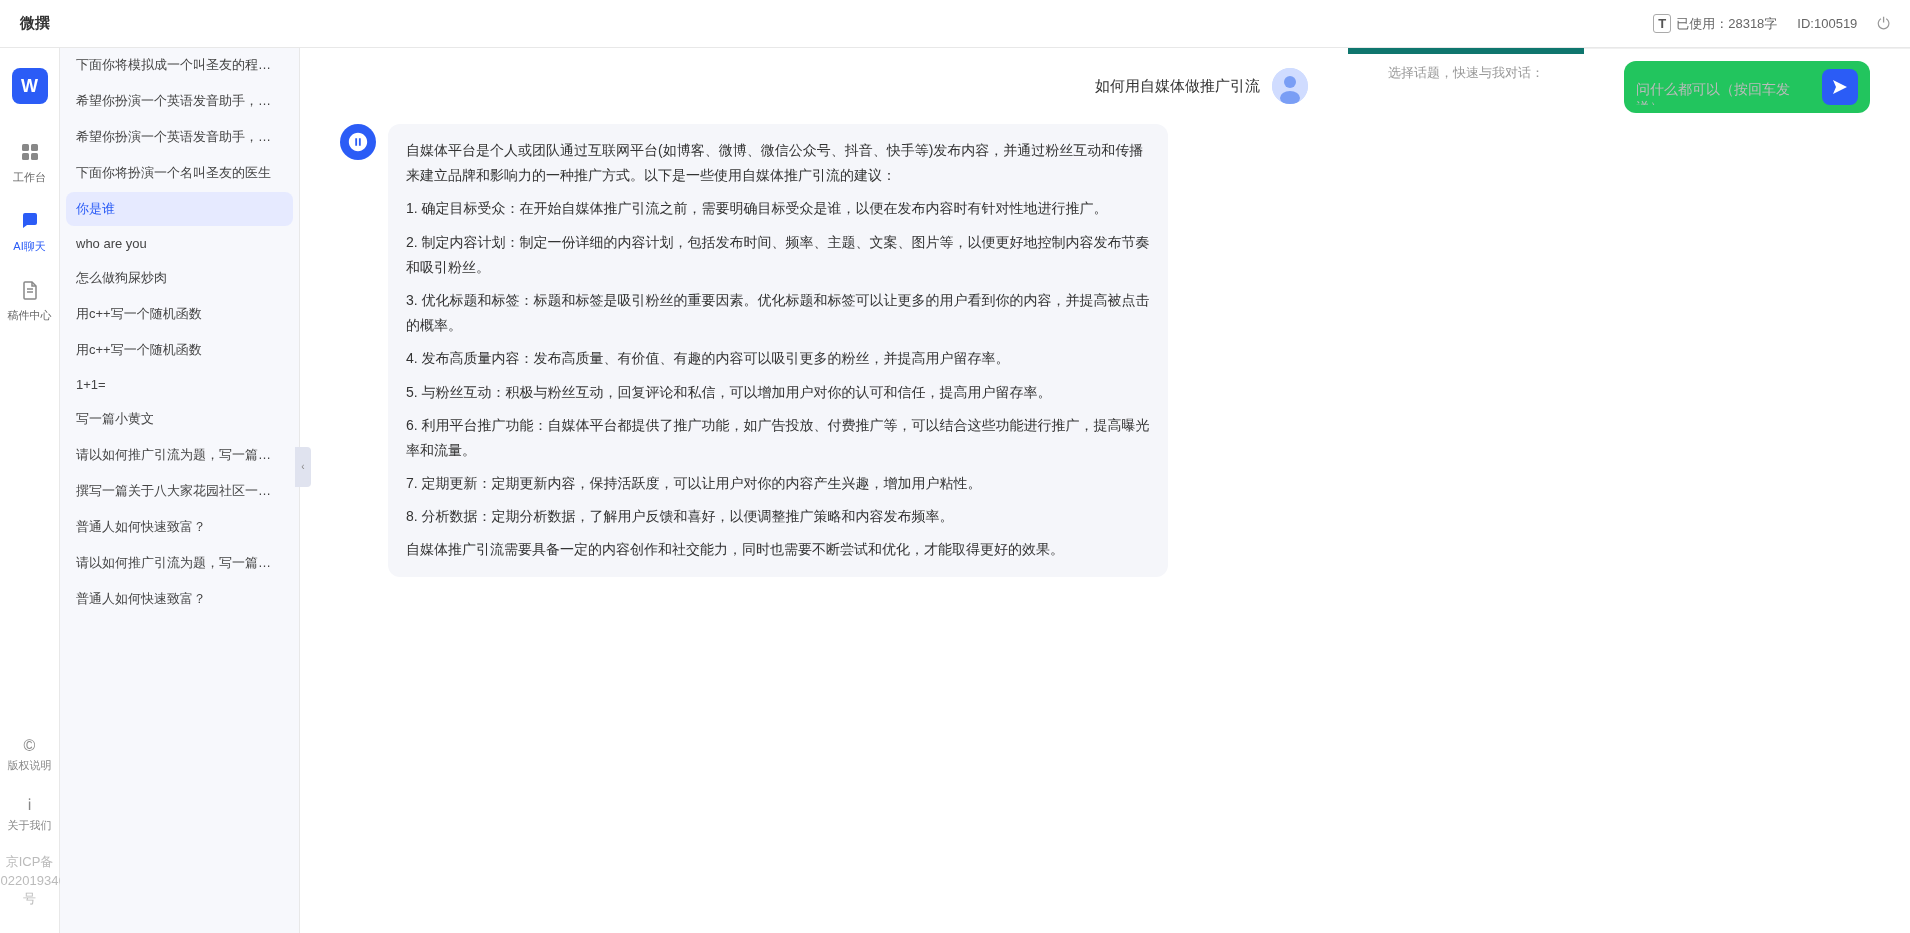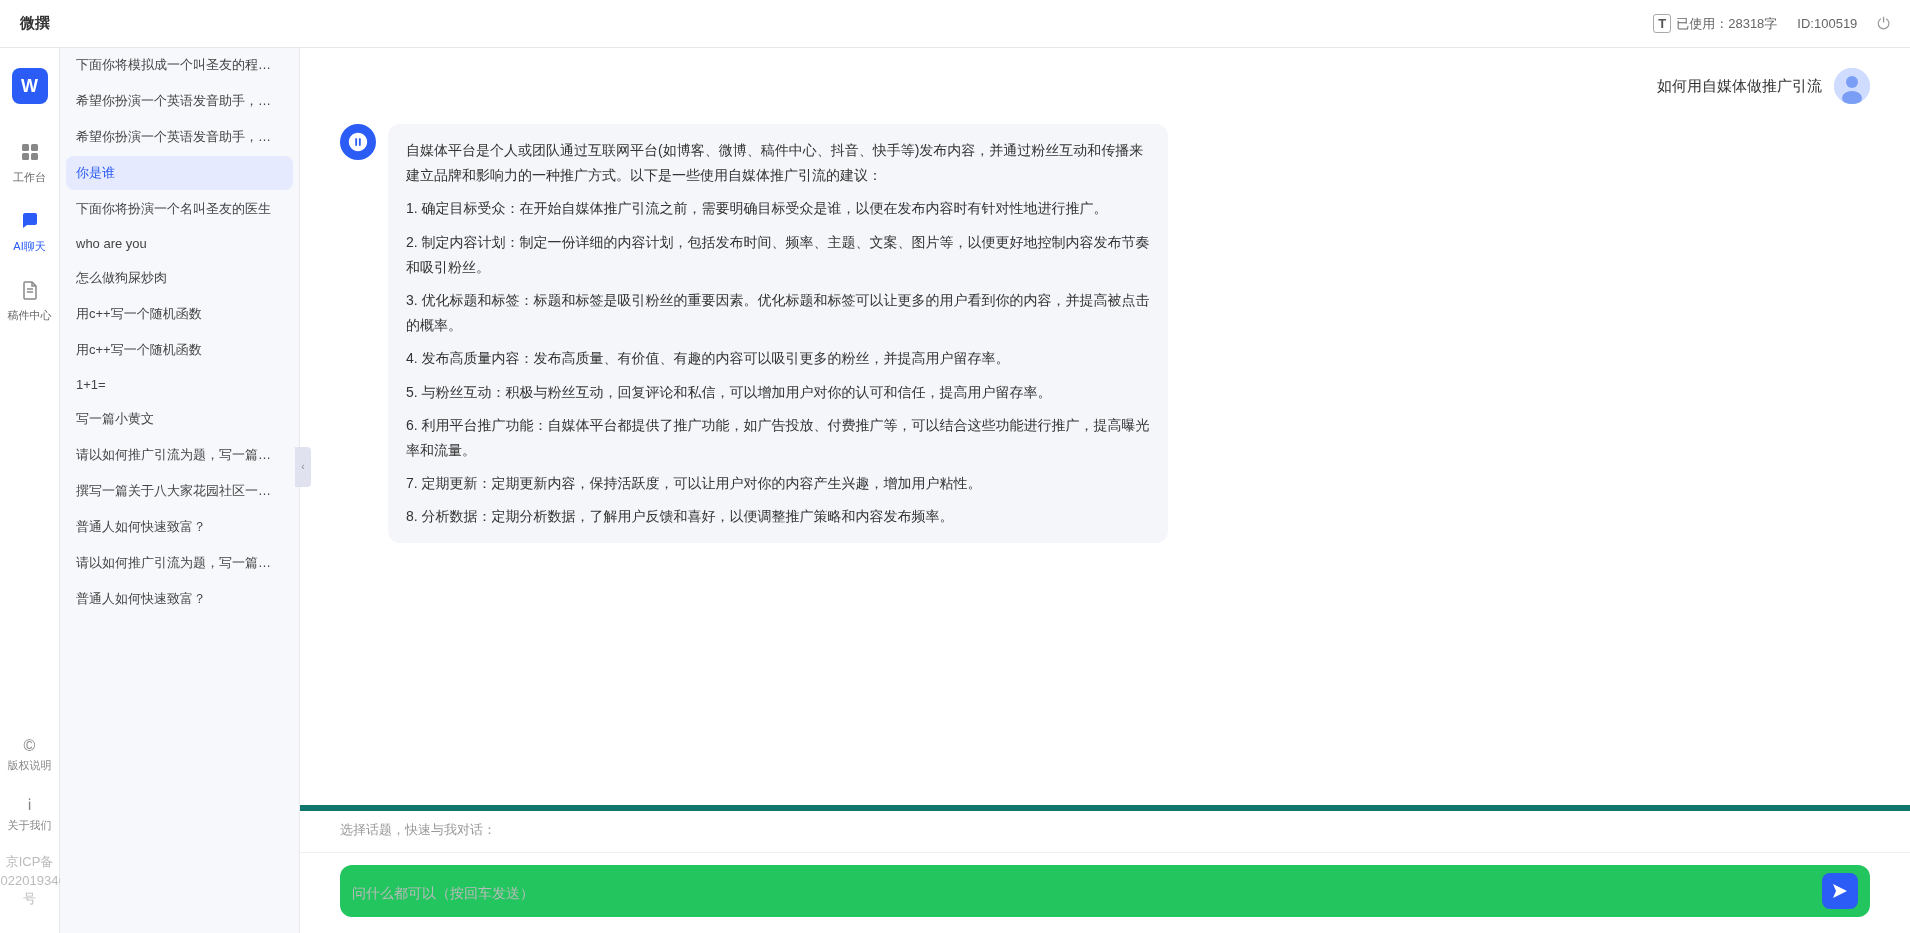--- a/index.html
+++ b/index.html
@@ -176,21 +176,20 @@
       cursor: pointer;
       z-index: 10;
       color: #888;
       font-size: 10px;
     }
 
     
     .chat-main {
       flex: 1;
       display: flex;
-      flex-direction: column;
       background: #fff;
       overflow: hidden;
       position: relative;
     }
     .chat-messages {
       flex: 1;
       overflow-y: auto;
       padding: 20px 40px;
     }
 
@@ -375,22 +374,22 @@
       </div>
       <div class="icp-text">京ICP备2022019346号</div>
     </div>
   </div>
 
   <div class="chat-sidebar">
     <div class="chat-list" id="chat-list-container">
         <div class="chat-item">下面你将模拟成一个叫圣友的程序员，我说...</div>
         <div class="chat-item">希望你扮演一个英语发音助手，我提供给你...</div>
         <div class="chat-item">希望你扮演一个英语发音助手，我提供给你...</div>
+        <div class="chat-item">下面你将扮演一个名叫圣友的医生</div>
         <div class="chat-item active">你是谁</div>
-        <div class="chat-item">下面你将扮演一个名叫圣友的医生</div>
         <div class="chat-item">who are you</div>
         <div class="chat-item">怎么做狗屎炒肉</div>
         <div class="chat-item">用c++写一个随机函数</div>
         <div class="chat-item">用c++写一个随机函数</div>
         <div class="chat-item">1+1=</div>
         <div class="chat-item">写一篇小黄文</div>
         <div class="chat-item">请以如何推广引流为题，写一篇大纲</div>
         <div class="chat-item">撰写一篇关于八大家花园社区一刻钟便民生...</div>
         <div class="chat-item">普通人如何快速致富？</div>
         <div class="chat-item">请以如何推广引流为题，写一篇大纲</div>
@@ -413,29 +412,30 @@
           <div class="message-bubble" style="font-weight: 500; font-size: 15px; background: transparent; padding: 4px 0px; color: rgb(51, 51, 51);">如何用自媒体做推广引流</div>
         </div>
         <div class="message-row ai">
           <div class="avatar ai-avatar" style="background: rgb(43, 92, 246); border-radius: 50%; width: 36px; height: 36px;">
             <svg viewBox="0 0 24 24" fill="white">
               <path d="M12 2C6.48 2 2 6.48 2 12s4.48 10 10 10 10-4.48 10-10S17.52 2 12 2zm-1 14H9V8h2v8zm4 0h-2V8h2v8z"></path>
             </svg>
           </div>
           <div class="message-bubble">
             <div class="message-content">
-              <p>自媒体平台是个人或团队通过互联网平台(如博客、微博、稿件中心、抖音、快手等)发布内容，并通过粉丝互动和传播来建立品牌和影响力的一种推广方式。以下是一些使用自媒体推广引流的建议：</p>
+              <p>自媒体平台是个人或团队通过互联网平台(如博客、微博、微信公众号、抖音、快手等)发布内容，并通过粉丝互动和传播来建立品牌和影响力的一种推广方式。以下是一些使用自媒体推广引流的建议：</p>
               <p>1. 确定目标受众：在开始自媒体推广引流之前，需要明确目标受众是谁，以便在发布内容时有针对性地进行推广。</p>
               <p>2. 制定内容计划：制定一份详细的内容计划，包括发布时间、频率、主题、文案、图片等，以便更好地控制内容发布节奏和吸引粉丝。</p>
               <p>3. 优化标题和标签：标题和标签是吸引粉丝的重要因素。优化标题和标签可以让更多的用户看到你的内容，并提高被点击的概率。</p>
               <p>4. 发布高质量内容：发布高质量、有价值、有趣的内容可以吸引更多的粉丝，并提高用户留存率。</p>
               <p>5. 与粉丝互动：积极与粉丝互动，回复评论和私信，可以增加用户对你的认可和信任，提高用户留存率。</p>
               <p>6. 利用平台推广功能：自媒体平台都提供了推广功能，如广告投放、付费推广等，可以结合这些功能进行推广，提高曝光率和流量。</p>
               <p>7. 定期更新：定期更新内容，保持活跃度，可以让用户对你的内容产生兴趣，增加用户粘性。</p>
               <p>8. 分析数据：定期分析数据，了解用户反馈和喜好，以便调整推广策略和内容发布频率。</p>
+              <p>自媒体推广引流需要具备一定的内容创作和社交能力，同时也需要不断尝试和优化，才能取得更好的效果。</p>
             </div>
           </div>
         </div>
       </div>
 
     <div class="quick-replies-area">
       <div class="quick-replies-label">选择话题，快速与我对话：</div>
     </div>
 
     <div class="input-area">

